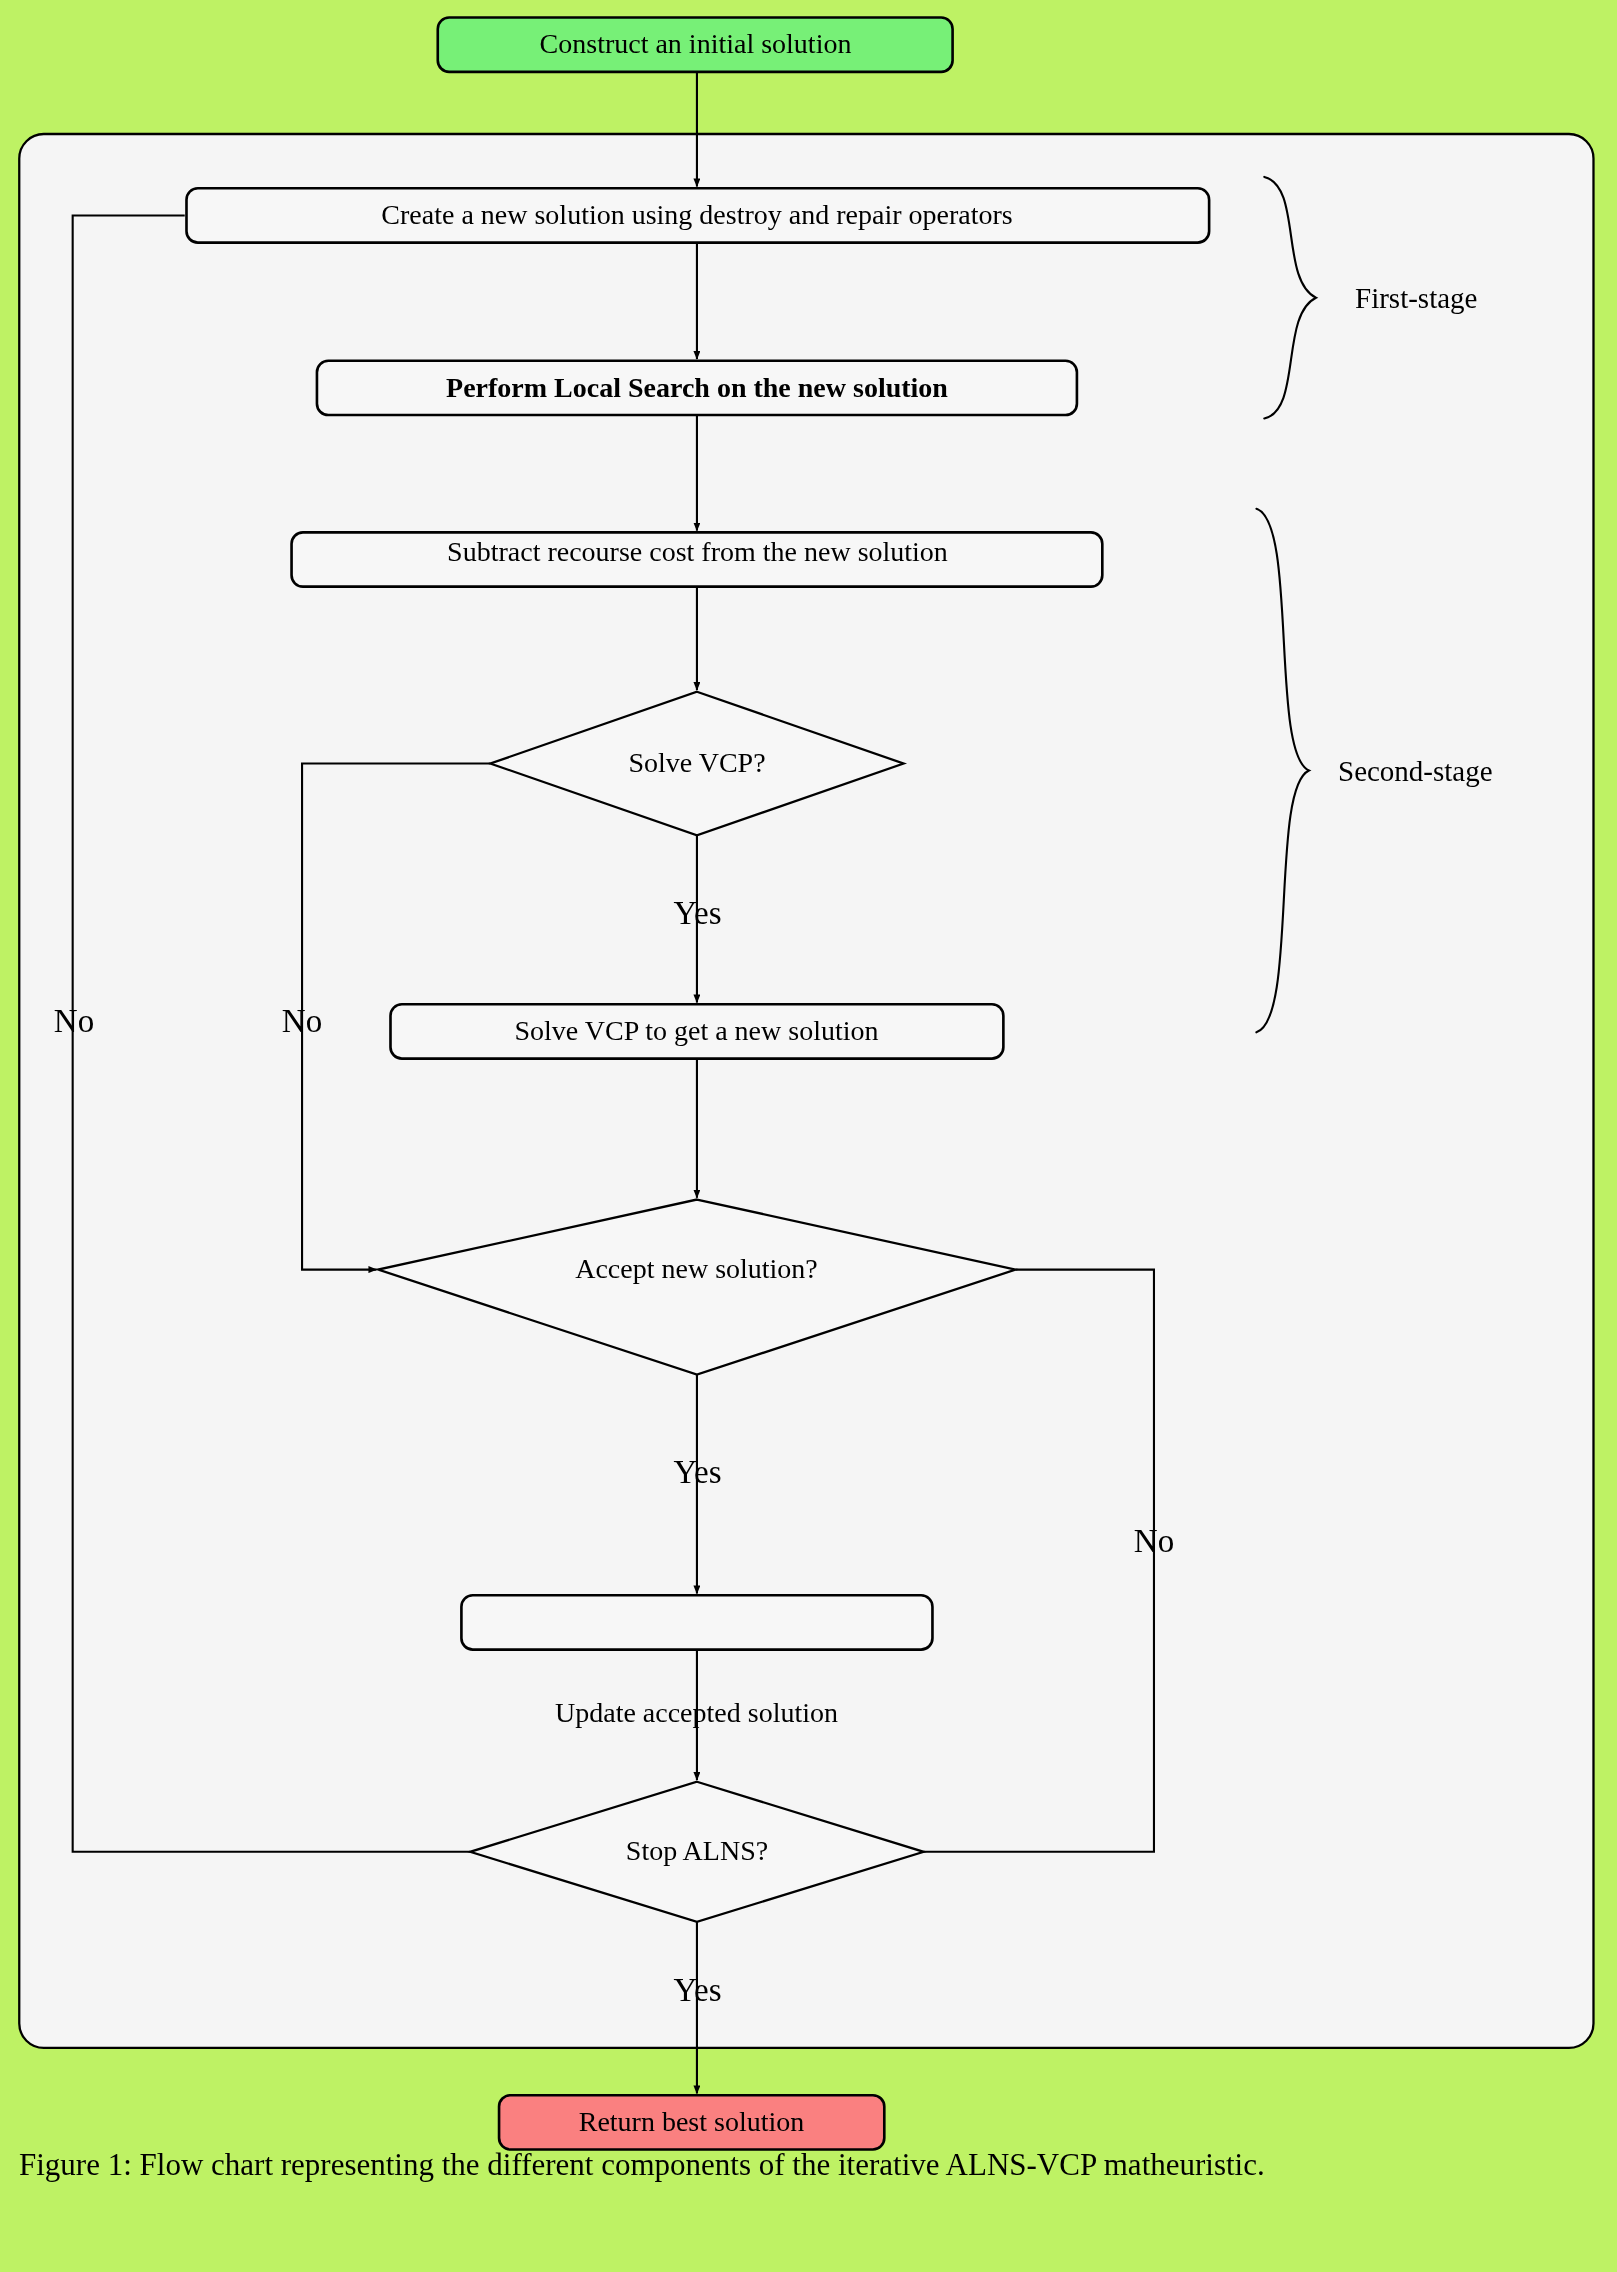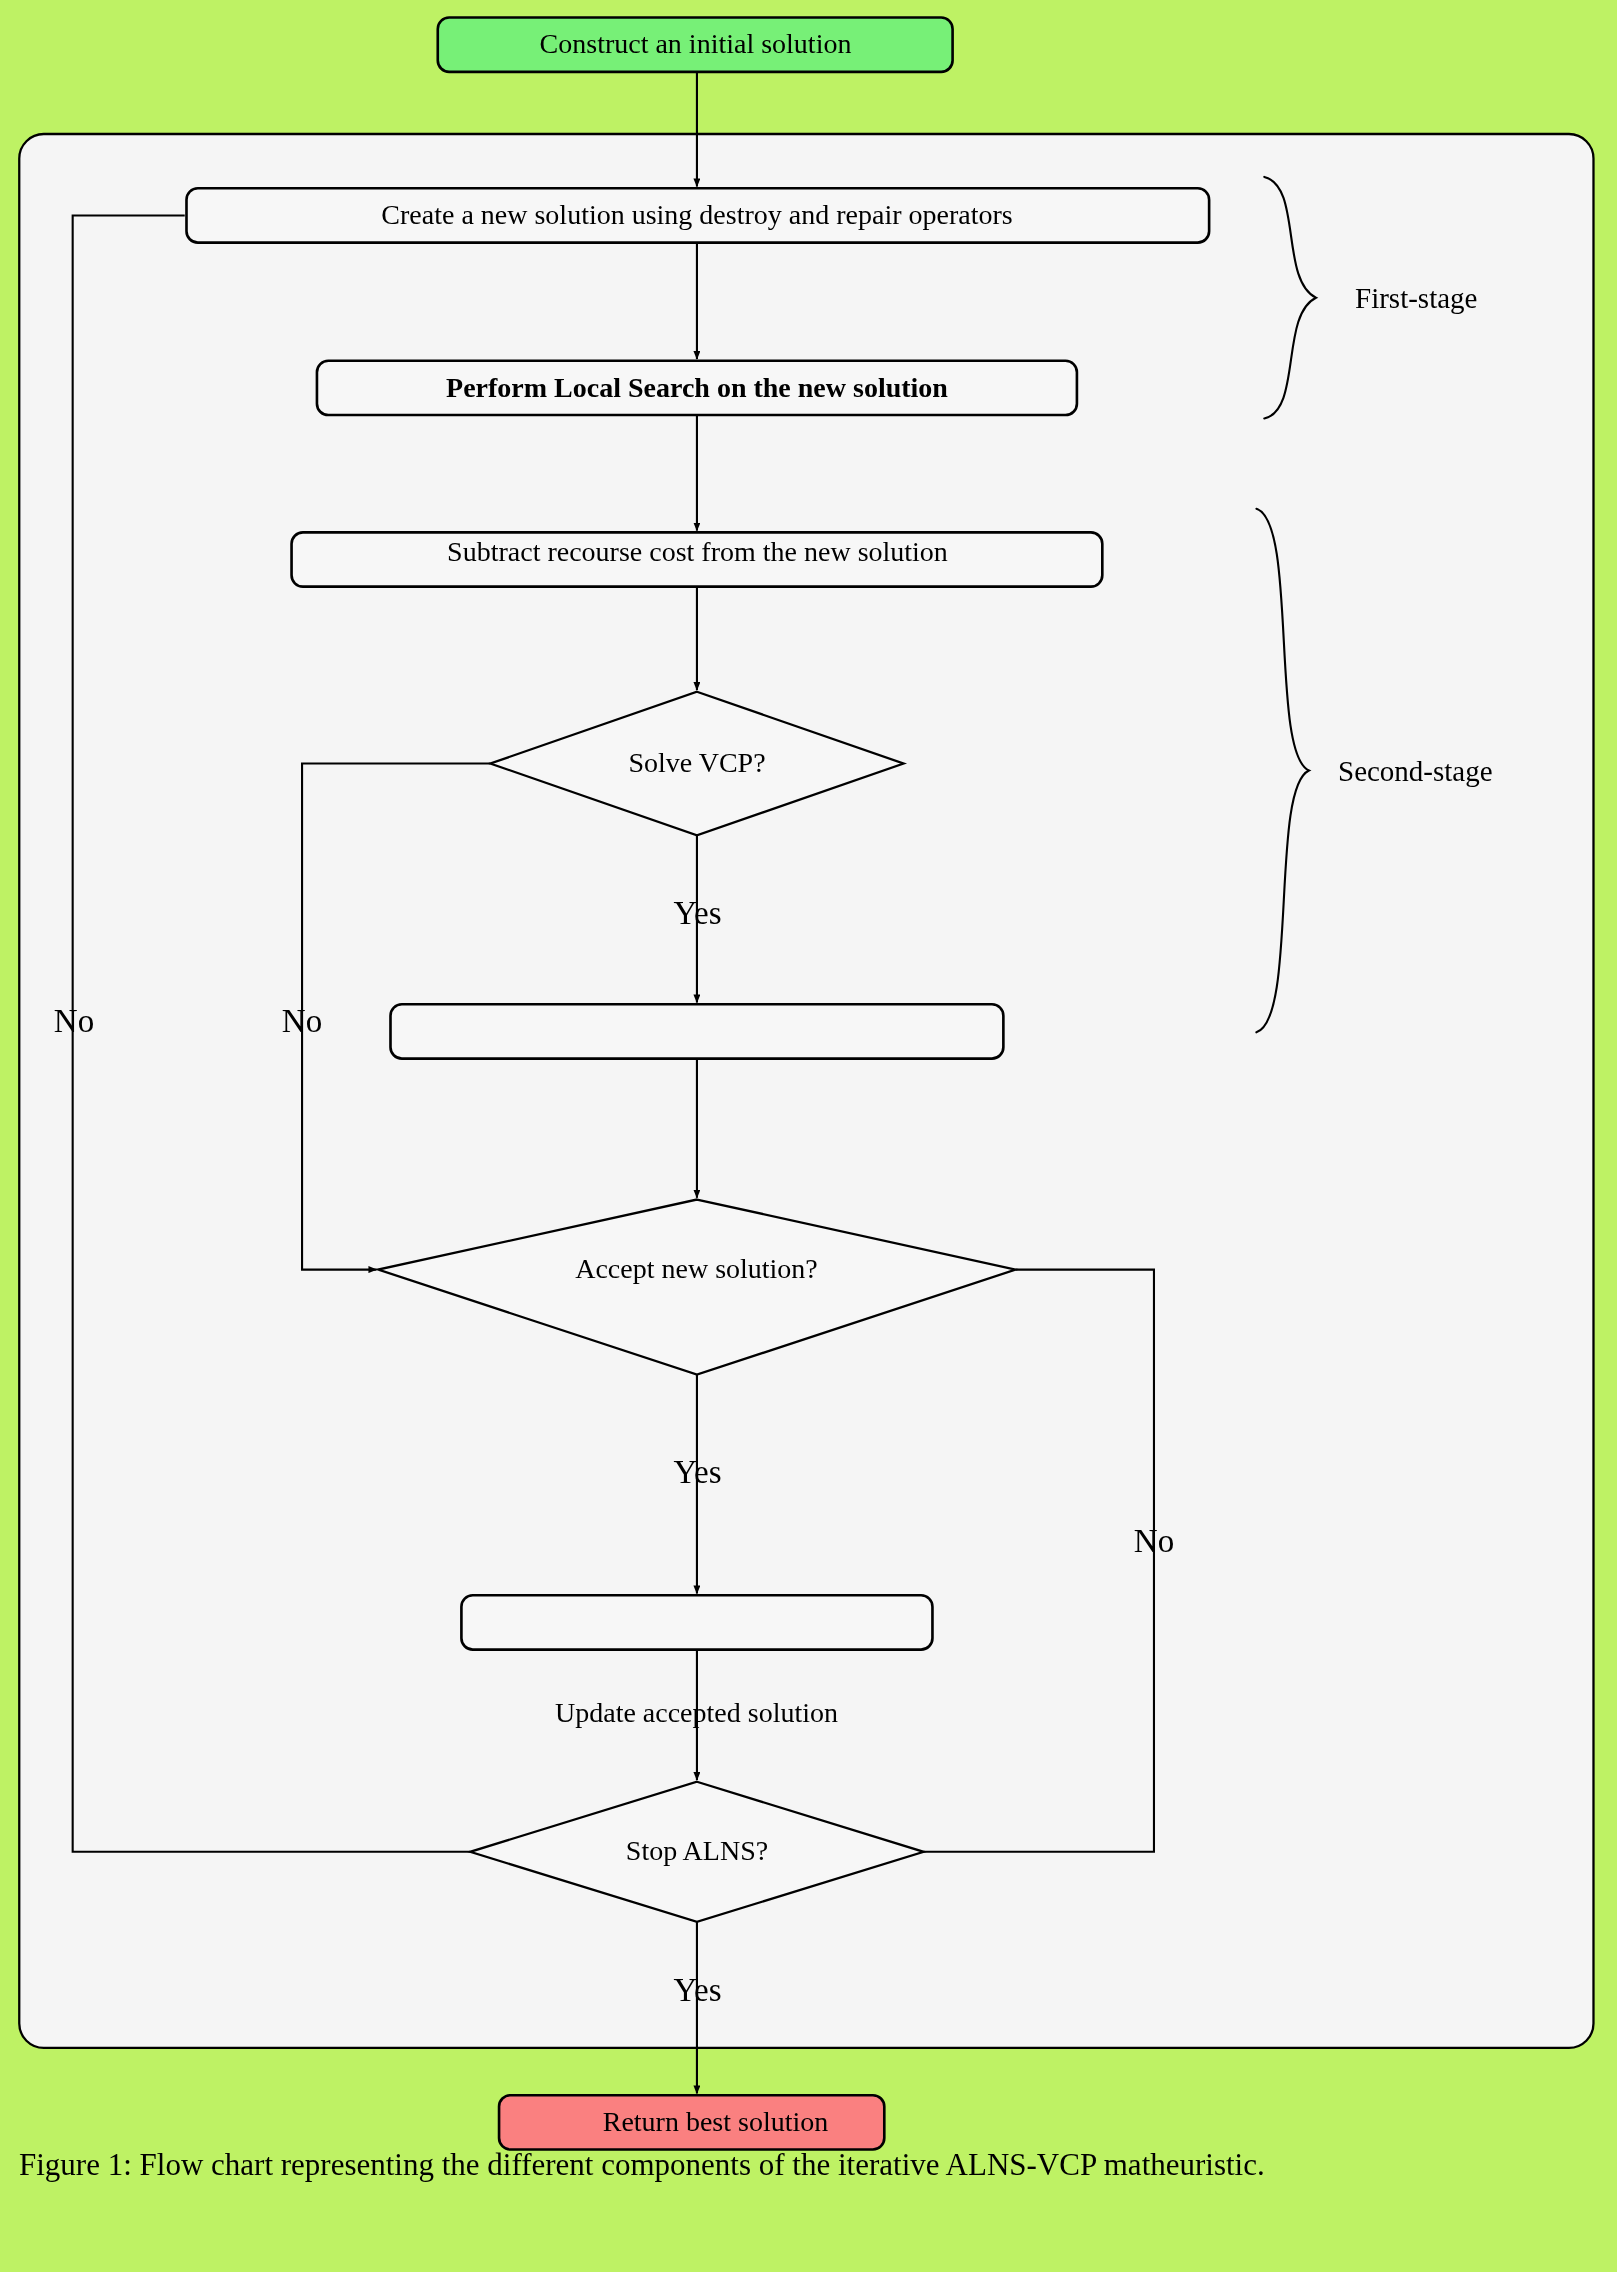--- a/index.html
+++ b/index.html
@@ -126,28 +126,29 @@
   <div class="node-label" style="left:438px; top:17.5px; width:515px; height:54px;">Construct an initial solution</div>
 
   <div class="node-label" style="left:186px; top:188px; width:1022px; height:54px;">Create a new solution using destroy and repair operators</div>
 
   <div class="node-label" style="left:317px; top:361px; width:760px; height:54px;font-weight:bold;">Perform Local Search on the new solution</div>
 
   <div class="node-label" style="left:292px; top:532px; width:811px; height:41px;text-align:center;">Subtract recourse cost from the new solution</div>
 
   <div class="node-label" style="left:522px; top:736px; width:350px; height:54px;">Solve VCP?</div>
 
+  <div class="node-label" style="left:390px; top:1004px; width:613px; height:54px;">Solve VCP to get a new solution</div>
 
   <div class="node-label" style="left:434px; top:1242px; width:525px; height:54px;">Accept new solution?</div>
 
   <div class="node-label" style="left:461px; top:1686px; width:471px; height:54px;">Update accepted solution</div>
 
   <div class="node-label" style="left:522px; top:1824px; width:350px; height:54px;">Stop ALNS?</div>
 
-  <div class="node-label" style="left:499px; top:2095px; width:385px; height:54px;margin-left:24px;">Return best solution</div>
+  <div class="node-label" style="left:499px; top:2095px; width:385px; height:54px;">Return best solution</div>
 
   <div class="edge-label" style="left:636px; top:897px; width:123px;">Yes</div>
 
   <div class="edge-label" style="left:251px; top:1005px; width:102px;">No</div>
 
   <div class="edge-label" style="left:23px; top:1005px; width:102px;">No</div>
 
   <div class="edge-label" style="left:636px; top:1456px; width:123px;">Yes</div>
 
   <div class="edge-label" style="left:1103px; top:1525px; width:102px;">No</div>

